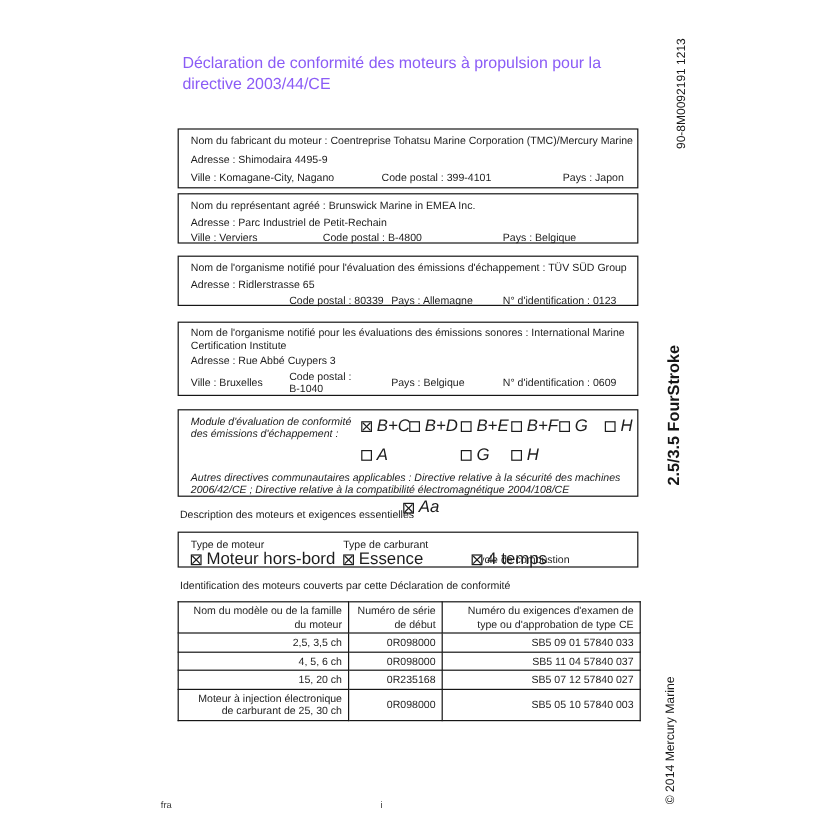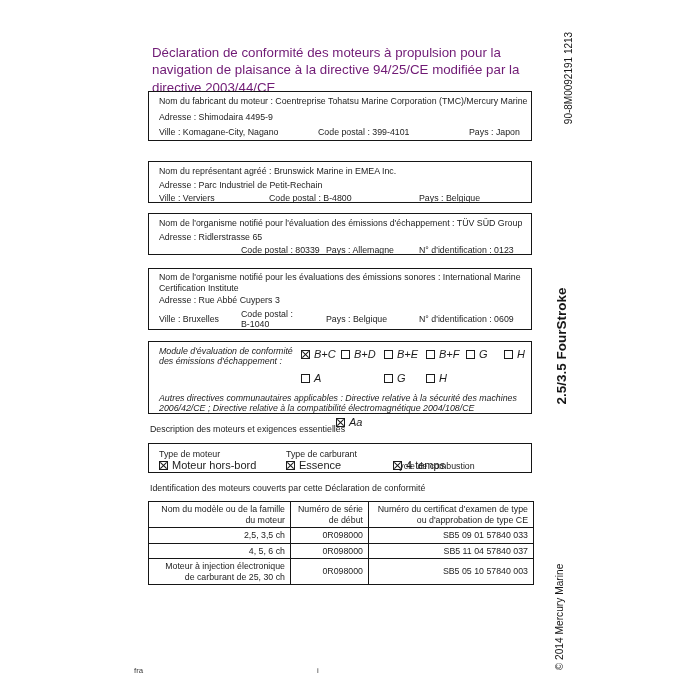--- a/index.html
+++ b/index.html
@@ -4,21 +4,21 @@
 <style>
   html,body{margin:0;padding:0;}
   body{
     width:700px;height:700px;background:#ffffff;position:relative;overflow:hidden;
     font-family:"Liberation Sans","DejaVu Sans",sans-serif;color:#1c1c1c;
     -webkit-font-smoothing:antialiased;
   }
   
   .doc-title{
     position:absolute;left:152px;top:44px;width:395px;
-    font-size:13.3px;line-height:17.4px;font-weight:400;color:#701a75;
+    font-size:13.3px;line-height:17.4px;font-weight:400;color:#8b5cf6;
   }
   
   .box{
     position:absolute;left:148px;width:382px;
     border:1.5px solid #161616;background:#fff;
     font-size:8.8px;line-height:10.5px;
   }
   .box .line{position:absolute;left:10px;white-space:nowrap;}
   .box .wrap{position:absolute;left:10px;white-space:normal;}
   .fld{position:absolute;white-space:nowrap;}
@@ -26,21 +26,21 @@
   .cb{
     position:relative;display:inline-block;width:7px;height:7px;
     border:1px solid #1c1c1c;margin-right:4px;vertical-align:-1px;background:#fff;
     box-sizing:content-box;
   }
   .cb.checked::before,.cb.checked::after{
     content:"";position:absolute;left:-1px;top:3px;width:9px;height:1px;background:#1c1c1c;
   }
   .cb.checked::before{transform:rotate(45deg);}
   .cb.checked::after{transform:rotate(-45deg);}
-  .opt{position:absolute;white-space:nowrap;font-size:11px;}
+  .opt{position:absolute;white-space:nowrap;font-size:14px;}
   
   .section-label{position:absolute;left:150px;font-size:8.8px;white-space:nowrap;color:#1c1c1c;}
   
   table.id-table{
     position:absolute;left:148px;top:501px;width:385px;
     border-collapse:collapse;table-layout:fixed;
     font-size:8.8px;line-height:10.5px;color:#1c1c1c;
   }
   table.id-table th,table.id-table td{
     border:1px solid #161616;padding:2px 5px;text-align:right;font-weight:400;
@@ -56,25 +56,24 @@
   .vtext.pn{font-size:10px;}
   .vtext.model{font-size:13.5px;font-weight:700;}
   .vtext.copy{font-size:10.2px;}
   .footer-text{position:absolute;font-size:7.8px;color:#3a3a3a;}
 </style>
 </head>
 <body>
 
 <div class="doc-title">
   <div>Déclaration de conformité des moteurs à propulsion pour la</div>
-  <div>navigation de plaisance à la directive 94/25/CE modifiée par la</div>
   <div>directive 2003/44/CE</div>
 </div>
 
-<div class="box" style="top:91px;height:48px;text-align:center;">
+<div class="box" style="top:107px;height:48px;text-align:center;">
   <div class="line" style="top:4px;">Nom du fabricant du moteur : Coentreprise Tohatsu Marine Corporation (TMC)/Mercury Marine</div>
   <div class="line" style="top:20px;">Adresse : Shimodaira 4495-9</div>
   <div class="fld" style="left:10px;top:35px;">Ville : Komagane-City, Nagano</div>
   <div class="fld" style="left:169px;top:35px;">Code postal : 399-4101</div>
   <div class="fld" style="left:320px;top:35px;">Pays : Japon</div>
 </div>
 
 <div class="box" style="top:161px;height:40px;">
   <div class="line" style="top:4px;">Nom du représentant agréé : Brunswick Marine in EMEA Inc.</div>
   <div class="line" style="top:18px;">Adresse : Parc Industriel de Petit-Rechain</div>
@@ -137,31 +136,36 @@
 <table class="id-table">
   <colgroup>
       <col style="width:142px;">
       <col style="width:78px;">
       <col style="width:165px;">
     </colgroup>
   <tbody>
       <tr>
     <th>Nom du modèle ou de la famille du moteur</th>
     <th>Numéro de série de début</th>
-    <th>Numéro du certificat d'examen de type ou d'approbation de type CE</th>
+    <th>Numéro du exigences d'examen de type ou d'approbation de type CE</th>
   </tr>
   <tr>
     <td>2,5, 3,5 ch</td>
     <td>0R098000</td>
     <td>SB5 09 01 57840 033</td>
   </tr>
   <tr>
     <td>4, 5, 6 ch</td>
     <td>0R098000</td>
     <td>SB5 11 04 57840 037</td>
+  </tr>
+  <tr>
+    <td>15, 20 ch</td>
+    <td>0R235168</td>
+    <td>SB5 07 12 57840 027</td>
   </tr>
   <tr>
     <td>Moteur à injection électronique de carburant de 25, 30 ch</td>
     <td>0R098000</td>
     <td>SB5 05 10 57840 003</td>
   </tr>
 </tbody>
   </table>
 
 <div class="vtext pn" style="left:568px;top:78px;">90-8M0092191 1213</div>

